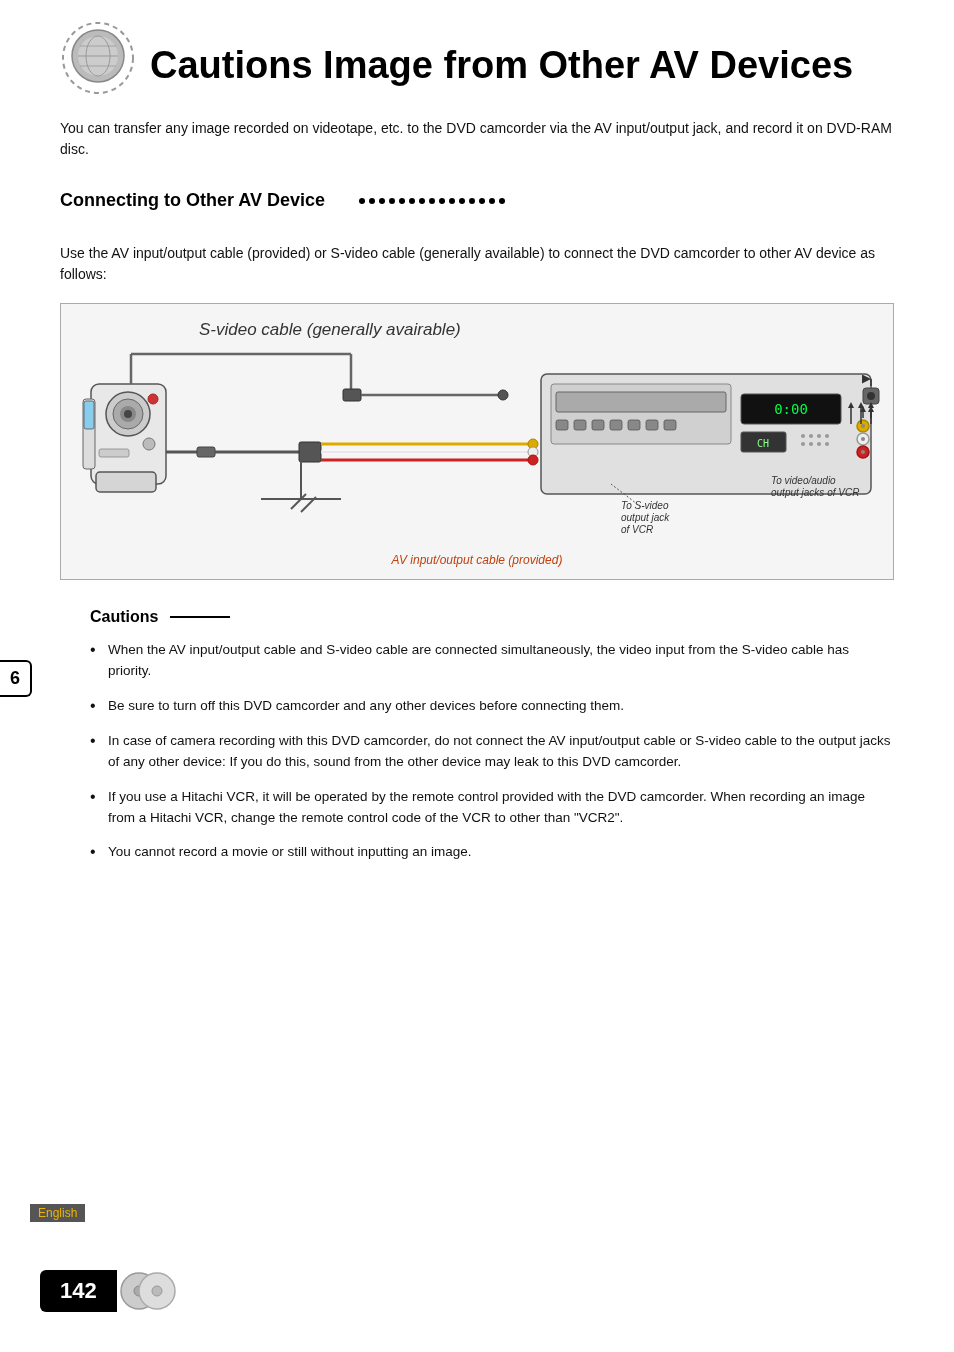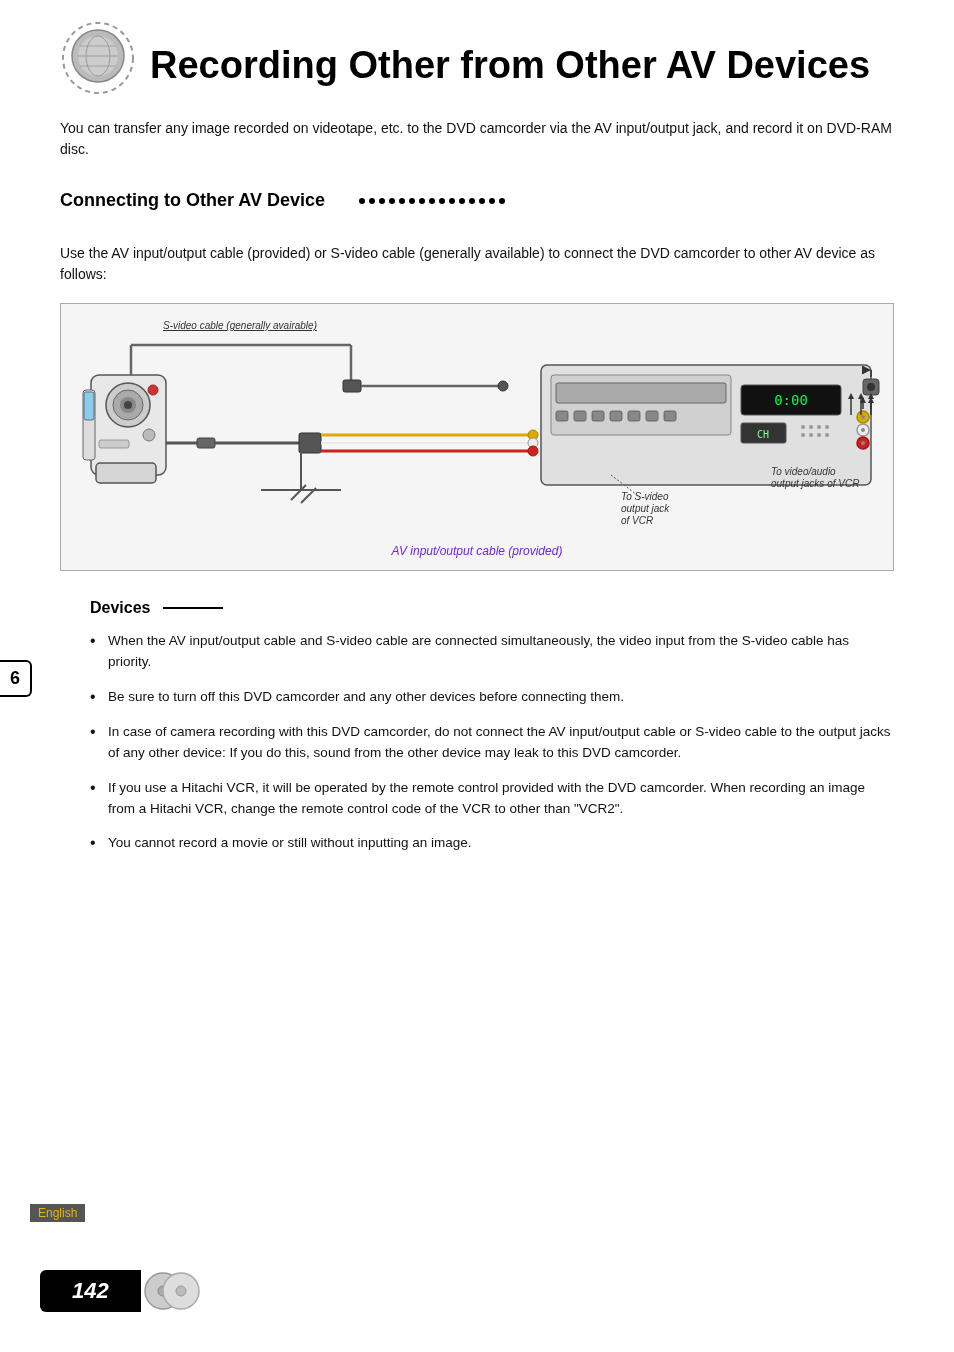--- a/index.html
+++ b/index.html
@@ -89,21 +89,21 @@
       background: #f5f5f5;
       padding: 16px 20px 12px 20px;
       margin-bottom: 28px;
       position: relative;
     }
 
     .diagram-label-bottom {
       text-align: center;
       font-size: 12px;
       font-style: italic;
-      color: #6d28d9;
+      color: #c2410c;
       margin-top: 6px;
     }
 
     
     .cautions-heading {
       font-size: 16px;
       font-weight: bold;
       display: flex;
       align-items: center;
       gap: 12px;
@@ -176,23 +176,22 @@
       display: flex;
       align-items: center;
       padding: 0 40px;
     }
 
     .page-number-box {
       background: #000;
       color: #fff;
       font-size: 22px;
       font-weight: bold;
-      padding: 8px 32px;
+      padding: 8px 20px;
       border-radius: 6px 0 0 6px;
-      font-style: italic;
     }
   </style>
 </head>
 <body>
 
 <div class="page-container">
 
   <div class="page-badge">6</div>
 
   <div class="language-label">English</div>
@@ -203,21 +202,21 @@
 
       <circle cx="38" cy="38" r="35" fill="none" stroke="#999" stroke-width="2" stroke-dasharray="5,4"></circle>
 
       <circle cx="38" cy="36" r="26" fill="#bbb" stroke="#888" stroke-width="1.5"></circle>
       <circle cx="38" cy="36" r="20" fill="#ccc"></circle>
       <ellipse cx="38" cy="36" rx="12" ry="20" fill="none" stroke="#999" stroke-width="1"></ellipse>
       <line x1="18" y1="36" x2="58" y2="36" stroke="#999" stroke-width="1"></line>
       <line x1="20" y1="26" x2="56" y2="26" stroke="#999" stroke-width="0.8"></line>
       <line x1="20" y1="46" x2="56" y2="46" stroke="#999" stroke-width="0.8"></line>
     </svg>
-    <h1 class="page-title">Recording Other from Other AV Devices</h1>
+    <h1 class="page-title">Cautions Image from Other AV Devices</h1>
   </div>
 
   <p class="intro-text">You can transfer any image recorded on videotape, etc. to the DVD camcorder via the AV input/output jack, and record it on DVD-RAM disc.</p>
 
   <div class="section-heading">
     <span>Connecting to Other AV Device</span>
     <div class="dots">
       <span></span>
         <span></span>
         <span></span>
@@ -234,21 +233,21 @@
         <span></span>
         <span></span>
     </div>
   </div>
 
   <p class="section-description">Use the AV input/output cable (provided) or S-video cable (generally available) to connect the DVD camcorder to other AV device as follows:</p>
 
   <div class="diagram-box">
     <div style="position:relative;">
       
-      <div style="font-size:10px; font-style:italic; color:#333; margin-bottom:4px; margin-left:82px;text-decoration:underline;">S-video cable (generally avairable)</div>
+      <div style="font-size:17px; font-style:italic; color:#333; margin-bottom:4px; margin-left:118px;">S-video cable (generally avairable)</div>
 
       
       <svg width="820" height="200" viewBox="0 0 820 200" xmlns="http://www.w3.org/2000/svg">
 
         <rect x="10" y="40" width="75" height="100" rx="8" fill="#e8e8e8" stroke="#555" stroke-width="1.5"></rect>
 
         <circle cx="47" cy="70" r="22" fill="#ccc" stroke="#555" stroke-width="1.5"></circle>
         <circle cx="47" cy="70" r="15" fill="#aaa" stroke="#666" stroke-width="1"></circle>
         <circle cx="47" cy="70" r="8" fill="#888"></circle>
         <circle cx="47" cy="70" r="4" fill="#444"></circle>
@@ -364,21 +363,21 @@
         <line x1="210" y1="165" x2="225" y2="150" stroke="#555" stroke-width="2"></line>
         <line x1="220" y1="168" x2="235" y2="153" stroke="#555" stroke-width="2"></line>
       </svg>
 
       
       <div class="diagram-label-bottom">AV input/output cable (provided)</div>
     </div>
   </div>
 
   <div class="cautions-heading">
-    <span>Devices</span>
+    <span>Cautions</span>
     <div class="line"></div>
   </div>
 
   <ul class="cautions-list">
     <li>When the AV input/output cable and S-video cable are connected simultaneously, the video input from the S-video cable has priority.</li>
     <li>Be sure to turn off this DVD camcorder and any other devices before connecting them.</li>
     <li>In case of camera recording with this DVD camcorder, do not connect the AV input/output cable or S-video cable to the output jacks of any other device: If you do this, sound from the other device may leak to this DVD camcorder.</li>
     <li>If you use a Hitachi VCR, it will be operated by the remote control provided with the DVD camcorder. When recording an image from a Hitachi VCR, change the remote control code of the VCR to other than "VCR2".</li>
     <li>You cannot record a movie or still without inputting an image.</li>
   </ul>

